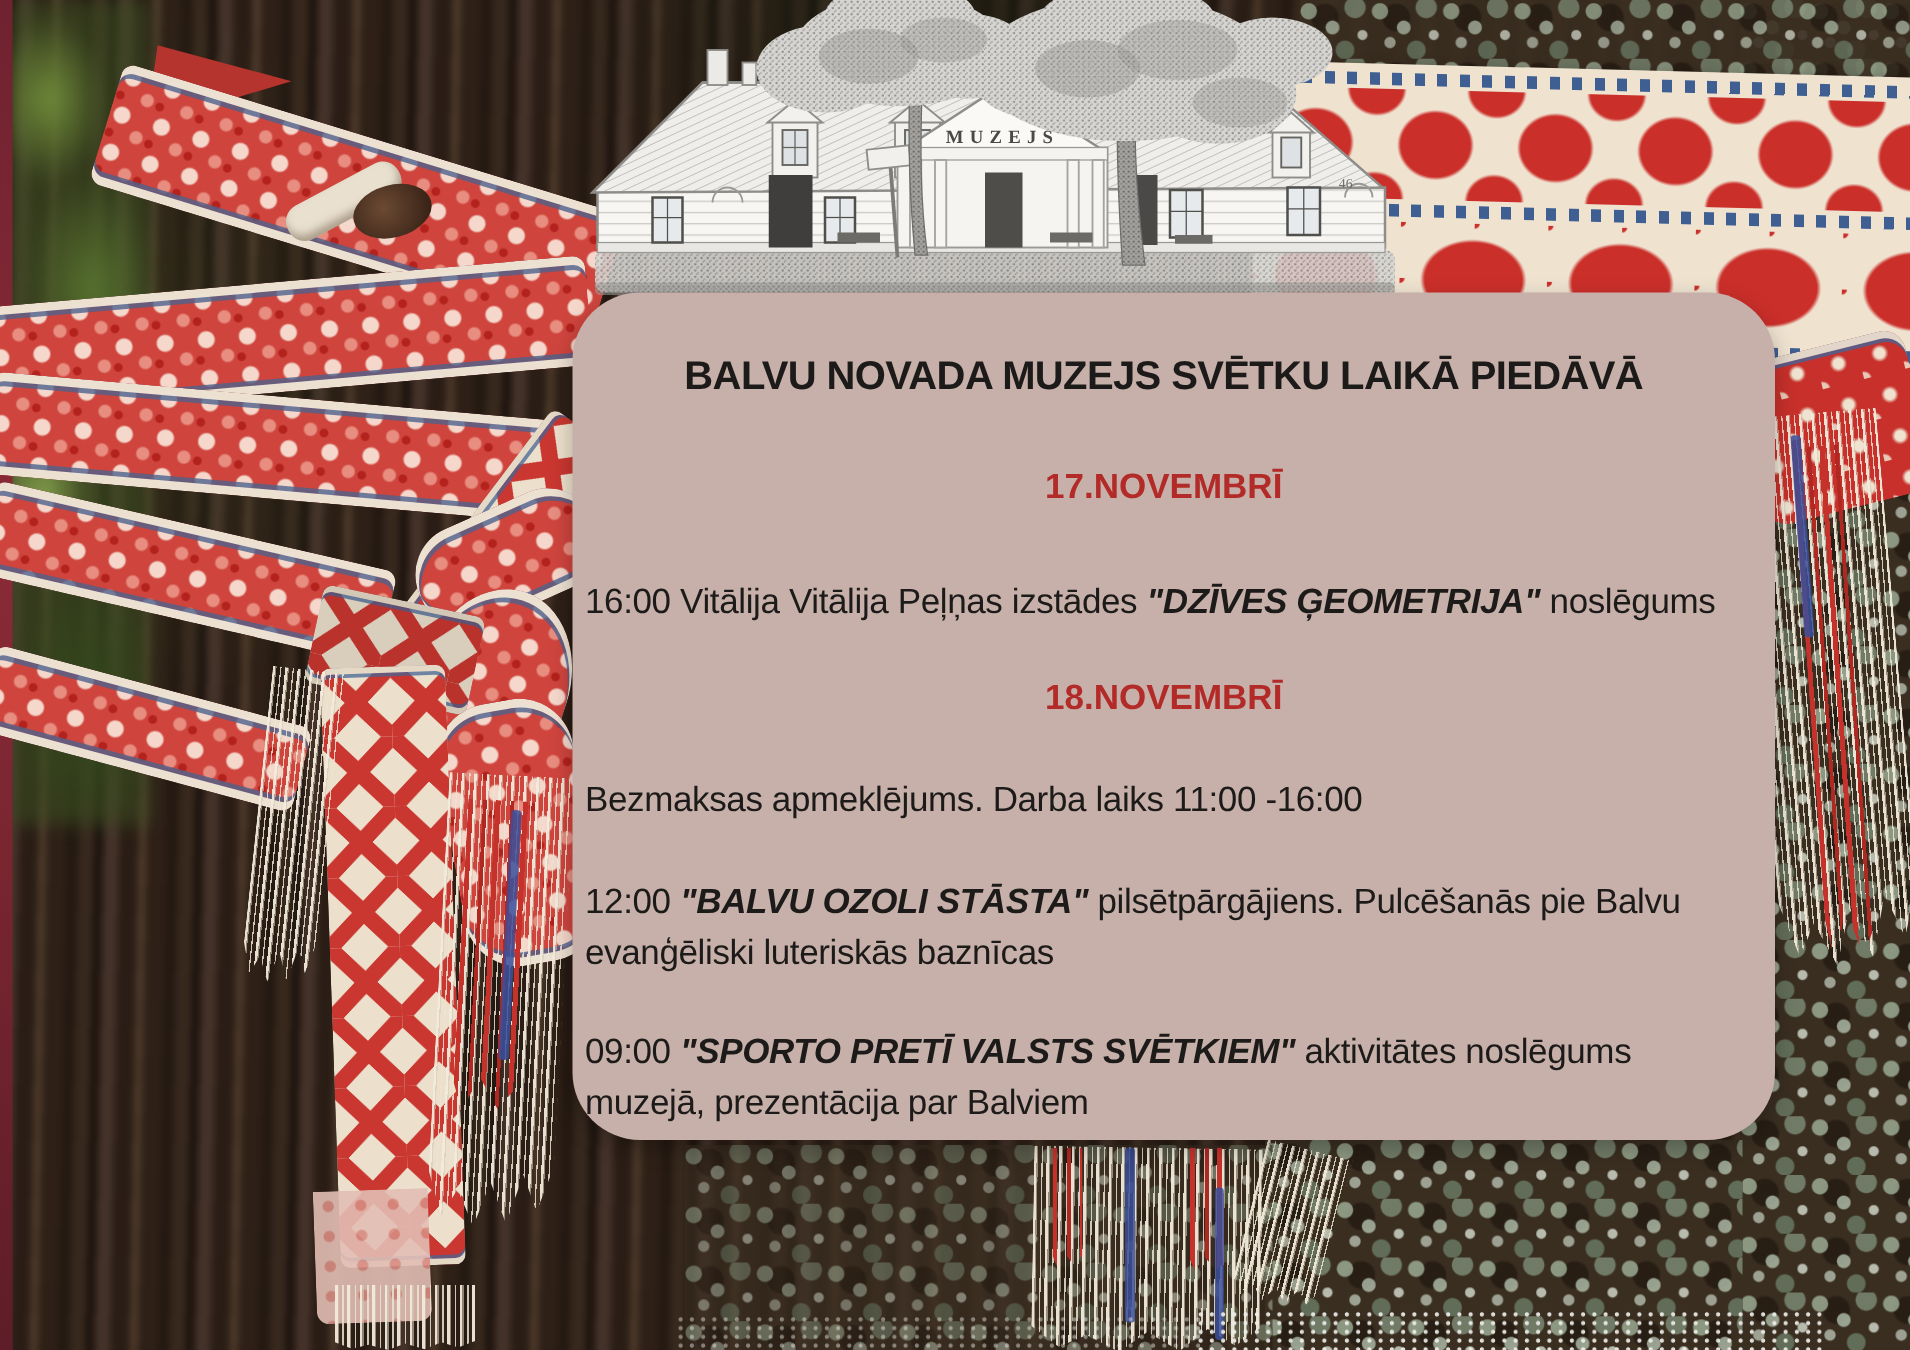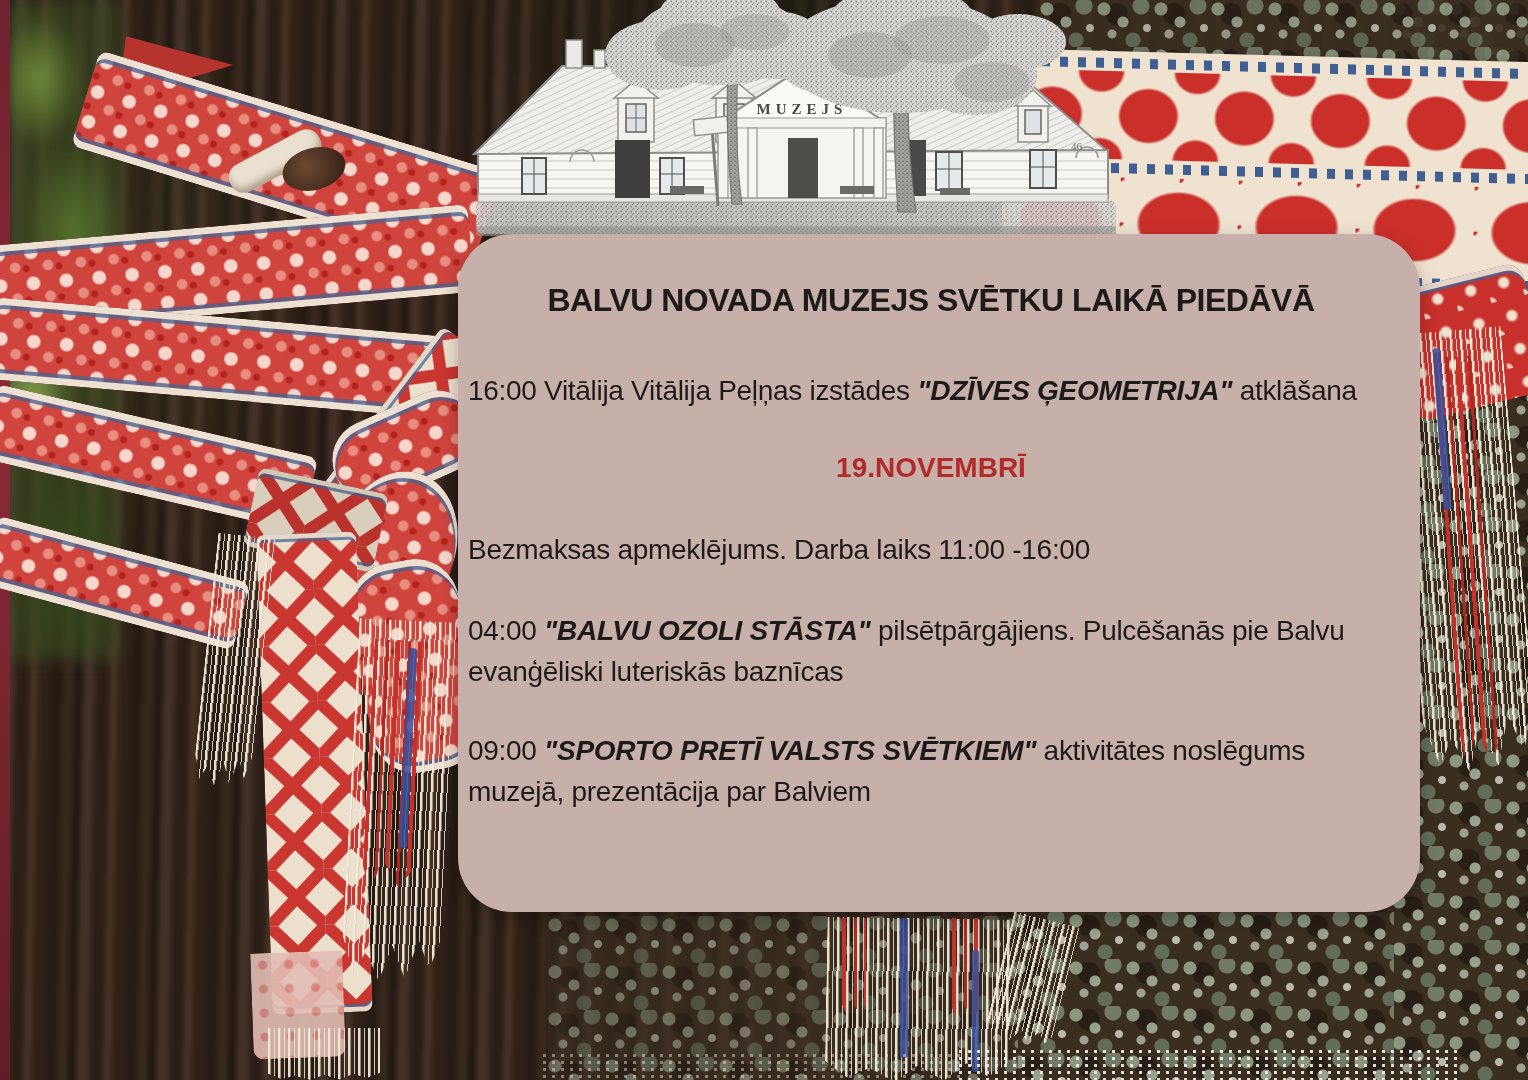--- a/index.html
+++ b/index.html
@@ -358,20 +358,21 @@
       <ellipse cx="432" cy="15" rx="70" ry="28" fill="url(#grain)"></ellipse>
       <ellipse cx="548" cy="42" rx="48" ry="28" fill="url(#grain)"></ellipse>
       <ellipse cx="400" cy="55" rx="42" ry="23" fill="url(#grainD)" opacity="0.45"></ellipse>
       <ellipse cx="472" cy="40" rx="48" ry="24" fill="url(#grainD)" opacity="0.4"></ellipse>
       <ellipse cx="522" cy="82" rx="38" ry="20" fill="url(#grainD)" opacity="0.4"></ellipse>
     </g>
   </svg>
 
   <section class="abs panel">
     <h1>BALVU NOVADA MUZEJS SVĒTKU LAIKĀ PIEDĀVĀ</h1>
-    <p class="event event-1"><span class="seg-bold">16:00 </span><span class="seg-regular">Vitālija Vitālija Peļņas izstādes </span><span class="seg-bold-italic">"DZĪVES ĢEOMETRIJA"</span><span class="seg-regular"> atklāšana</span></p>
-    <h2 class="date date-2">19.NOVEMBRĪ</h2>
+    <h2 class="date date-1">17.NOVEMBRĪ</h2>
+    <p class="event event-1"><span class="seg-bold">16:00 </span><span class="seg-regular">Vitālija Vitālija Peļņas izstādes </span><span class="seg-bold-italic">"DZĪVES ĢEOMETRIJA"</span><span class="seg-regular"> noslēgums</span></p>
+    <h2 class="date date-2">18.NOVEMBRĪ</h2>
     <p class="event event-2"><span class="seg-regular">Bezmaksas apmeklējums. Darba laiks 11:00 -16:00</span></p>
-    <p class="event event-3"><span class="seg-bold">04:00 </span><span class="seg-bold-italic">"BALVU OZOLI STĀSTA"</span><span class="seg-regular"> pilsētpārgājiens. Pulcēšanās pie Balvu evanģēliski luteriskās baznīcas</span></p>
+    <p class="event event-3"><span class="seg-bold">12:00 </span><span class="seg-bold-italic">"BALVU OZOLI STĀSTA"</span><span class="seg-regular"> pilsētpārgājiens. Pulcēšanās pie Balvu evanģēliski luteriskās baznīcas</span></p>
     <p class="event event-4"><span class="seg-bold"> 09:00 </span><span class="seg-bold-italic">"SPORTO PRETĪ VALSTS SVĒTKIEM"</span><span class="seg-regular"> aktivitātes noslēgums muzejā, prezentācija par Balviem</span></p>
   </section>
 
 </div>
 
 </body></html>

